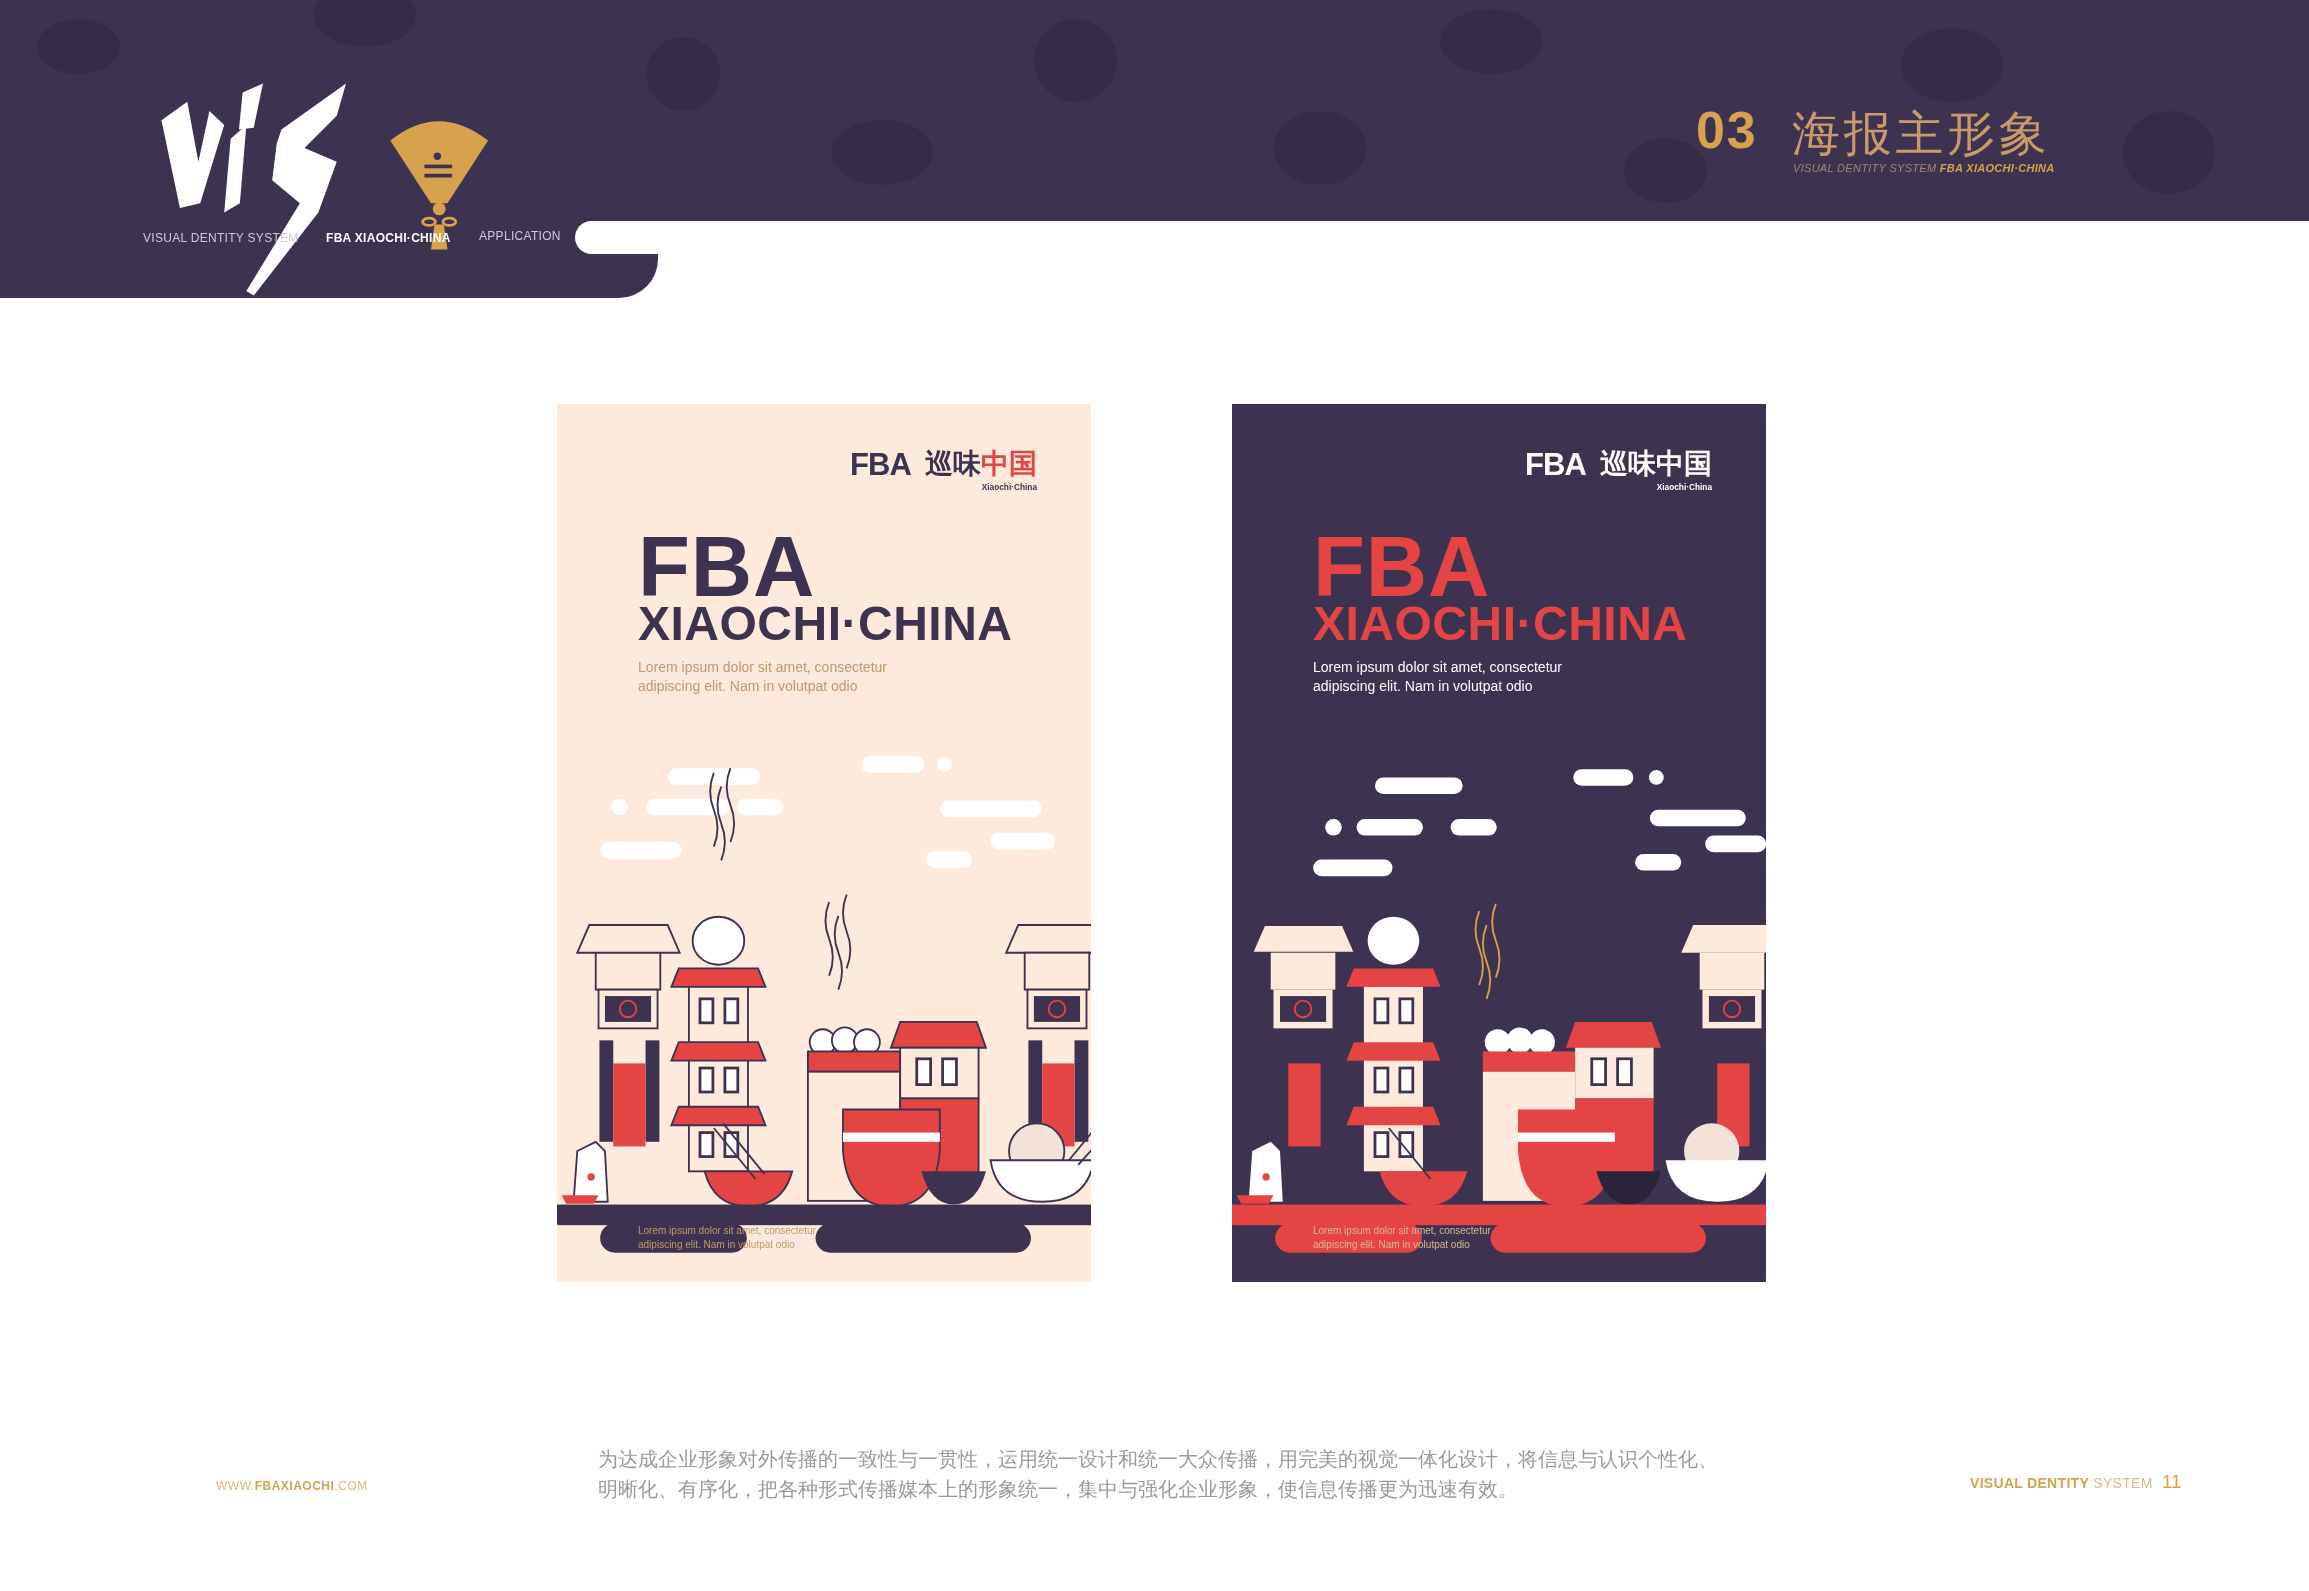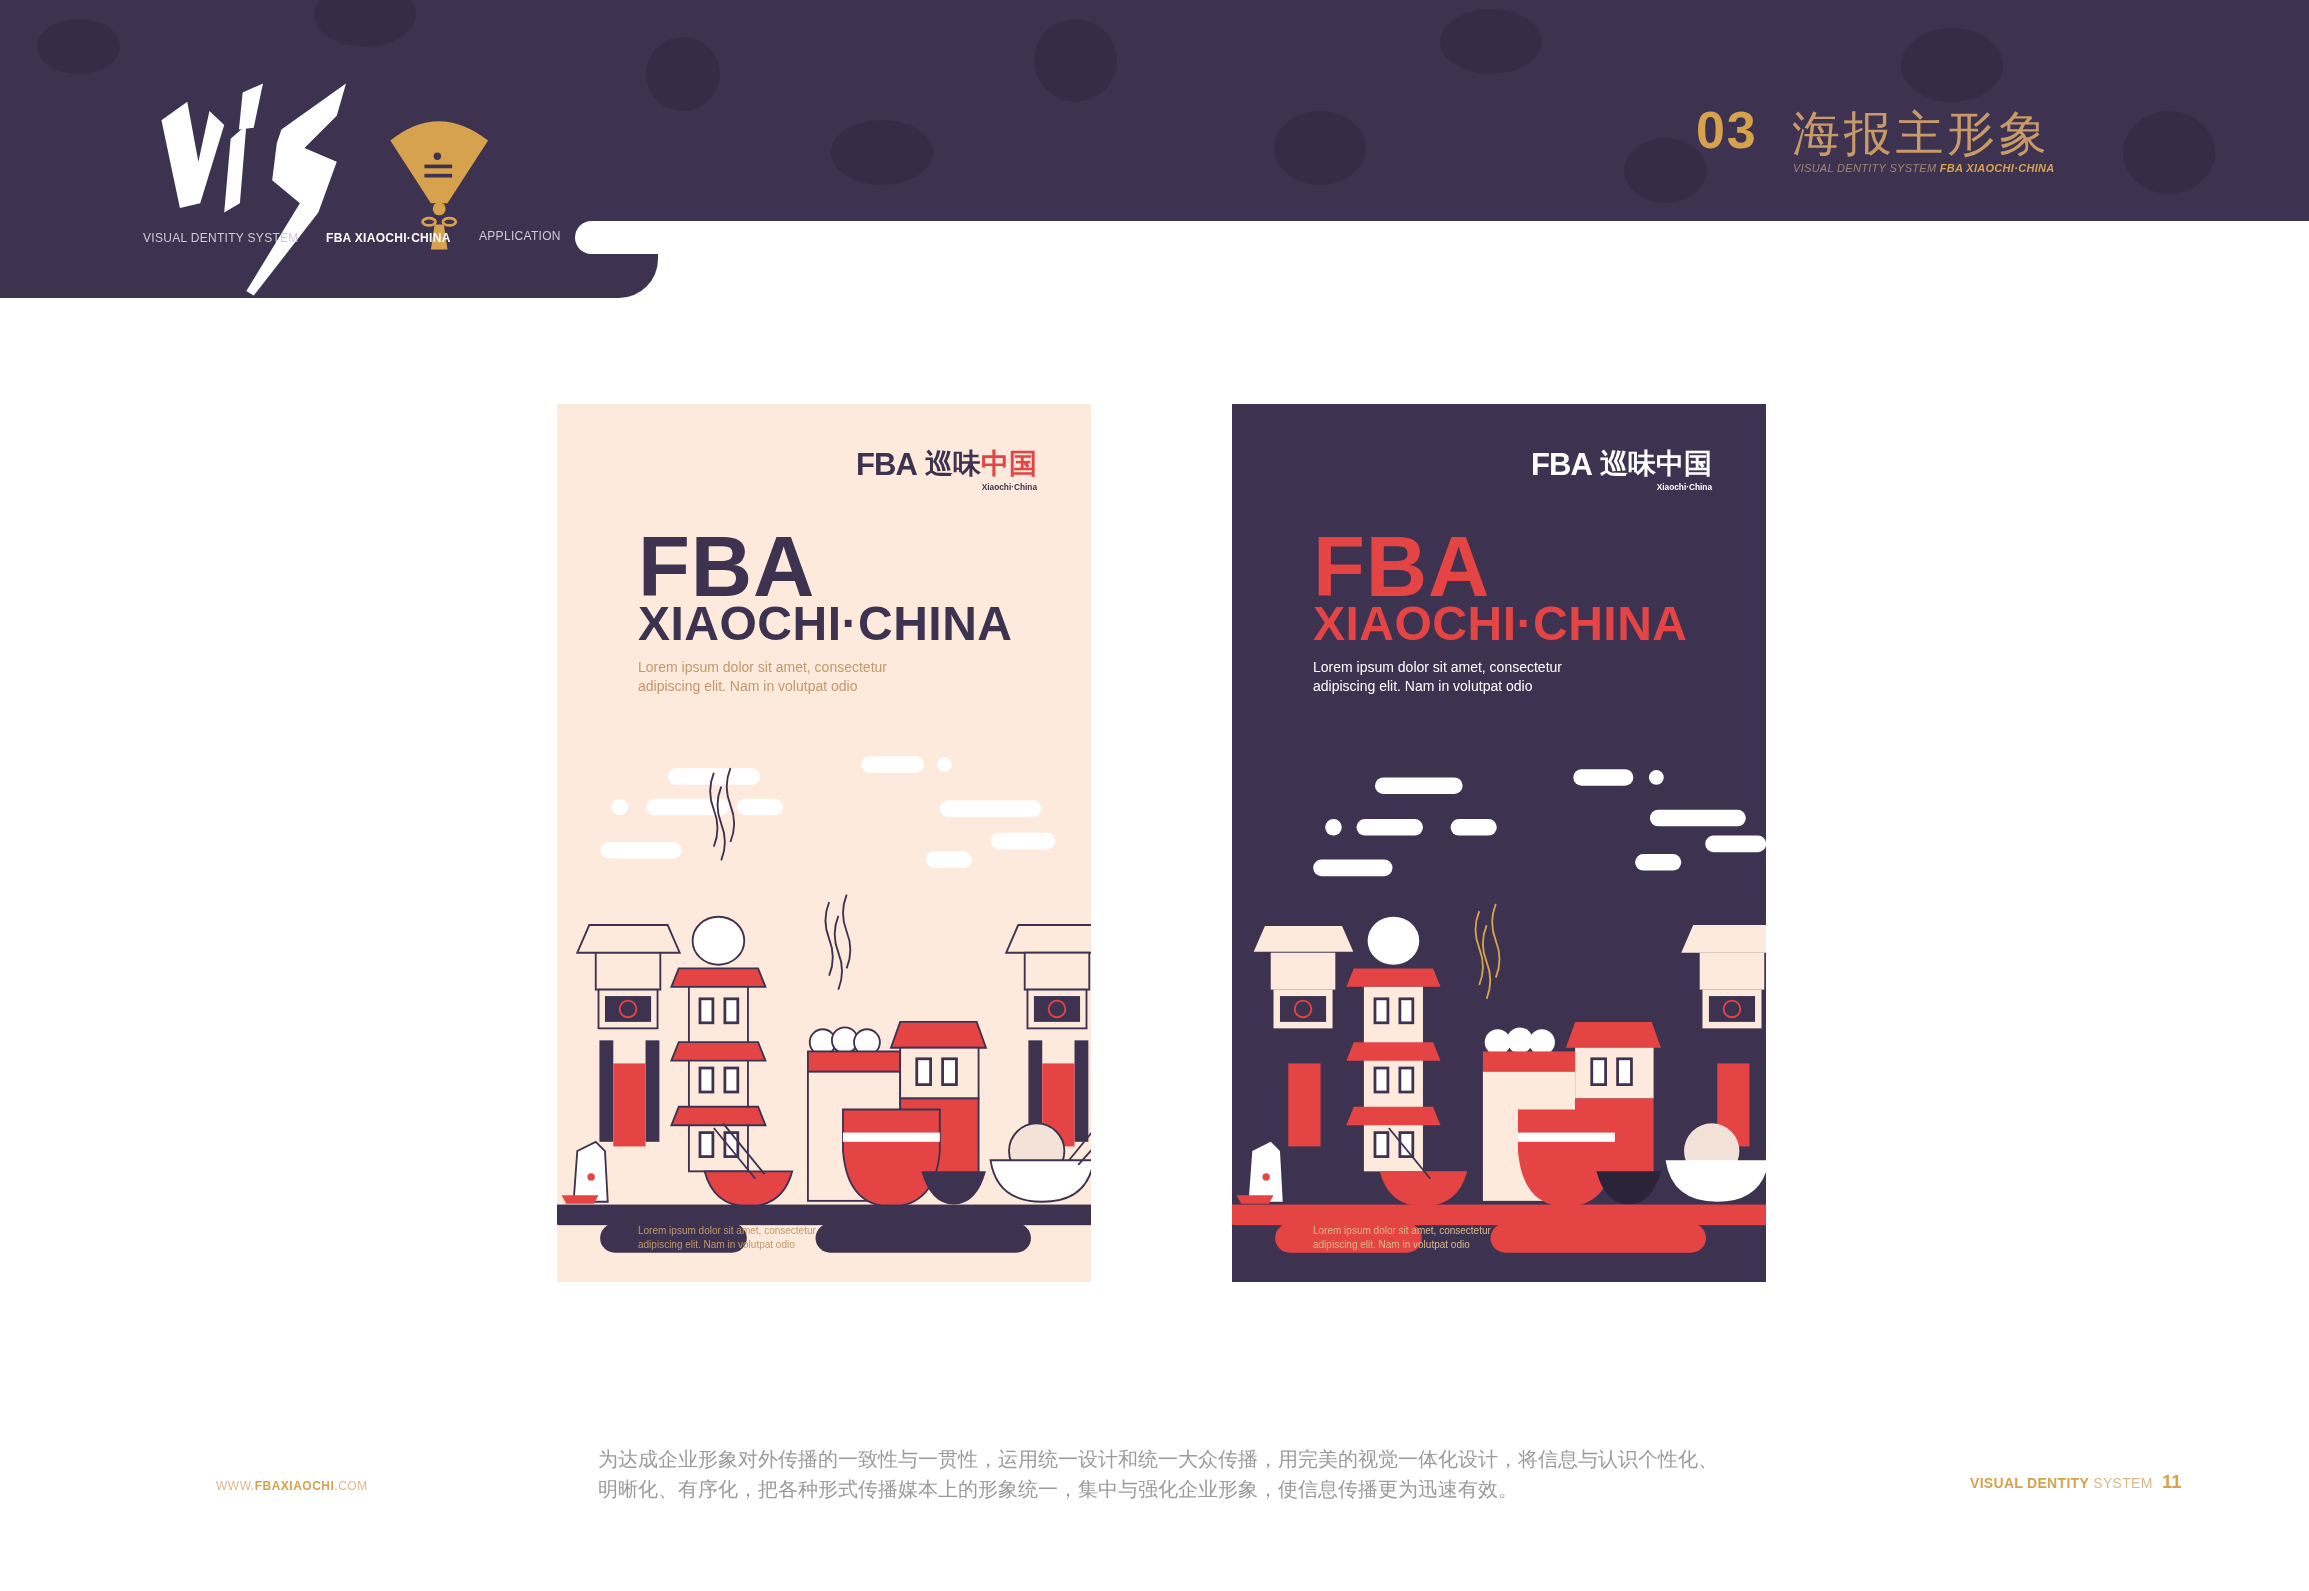--- a/index.html
+++ b/index.html
@@ -15,34 +15,34 @@
   .sec-num{position:absolute;left:1696px;top:100px;font-size:52px;font-weight:bold;color:#d6a24d;letter-spacing:1.8px;}
   .sec-title{position:absolute;left:1792px;top:102px;font-size:48px;color:#c89a6a;letter-spacing:3.7px;font-weight:normal;}
   .sec-sub{position:absolute;left:1793px;top:162px;font-size:11px;color:#a08670;white-space:nowrap;letter-spacing:0.3px;font-style:italic;}
   .sec-sub b{color:#d6a24d;}
   
   .poster{position:absolute;top:404px;width:534px;height:878px;overflow:hidden;}
   .poster.light{left:557px;background:#fdeadc;}
   .poster.dark{left:1232px;background:#3d3350;}
   .p-logo{position:absolute;right:54px;top:41px;display:flex;align-items:flex-end;}
   .p-logo .latin{font-size:31px;font-weight:bold;letter-spacing:-0.9px;}
-  .p-logo .cn{font-size:28px;font-weight:bold;margin-left:8px;}
+  .p-logo .cn{font-size:28px;font-weight:bold;margin-left:14px;}
   .p-logo .small{position:absolute;right:0;top:37px;font-size:8.3px;font-weight:bold;}
   .p-title{position:absolute;left:81px;top:120px;font-size:85px;font-weight:bold;line-height:1;letter-spacing:0.9px;}
   .p-sub{position:absolute;left:81px;top:196px;font-size:48px;font-weight:bold;letter-spacing:0.5px;line-height:1;}
   .p-body{position:absolute;left:81px;top:254px;font-size:14px;line-height:19.4px;width:295px;}
   .p-foot{position:absolute;left:81px;top:820px;font-size:10px;line-height:14px;width:222px;}
   .illus{position:absolute;left:0;top:341px;width:595px;height:480px;}
   
   .f-url{position:absolute;left:216px;top:1479px;font-size:12px;color:#d9b98a;letter-spacing:0.5px;}
   .f-url b{color:#d6a24d;}
   .f-desc{position:absolute;left:598px;top:1445px;width:1126px;font-size:20px;line-height:29.5px;color:#9a9a9a;}
   .f-sys{position:absolute;left:1970px;top:1475px;font-size:14px;color:#d9b98a;letter-spacing:0.3px;}
   .f-sys b{color:#d6a24d;}
-  .f-page{position:absolute;left:2162px;top:1471px;font-size:18.5px;font-weight:bold;color:#d6a24d;}
+  .f-page{position:absolute;left:2162px;top:1471px;font-size:18.5px;font-weight:normal;color:#d6a24d;}
 </style>
 </head>
 <body>
 
 <div class="header">
   <div class="pattern" style="left:37px;top:18.5px;width:83px;height:55px;"></div>
   <div class="pattern" style="left:314px;top:-18.5px;width:102px;height:65px;"></div>
   <div class="pattern" style="left:646px;top:37px;width:74px;height:74px;"></div>
   <div class="pattern" style="left:831px;top:120px;width:102px;height:65px;"></div>
   <div class="pattern" style="left:1034px;top:18.5px;width:83px;height:83px;"></div>

